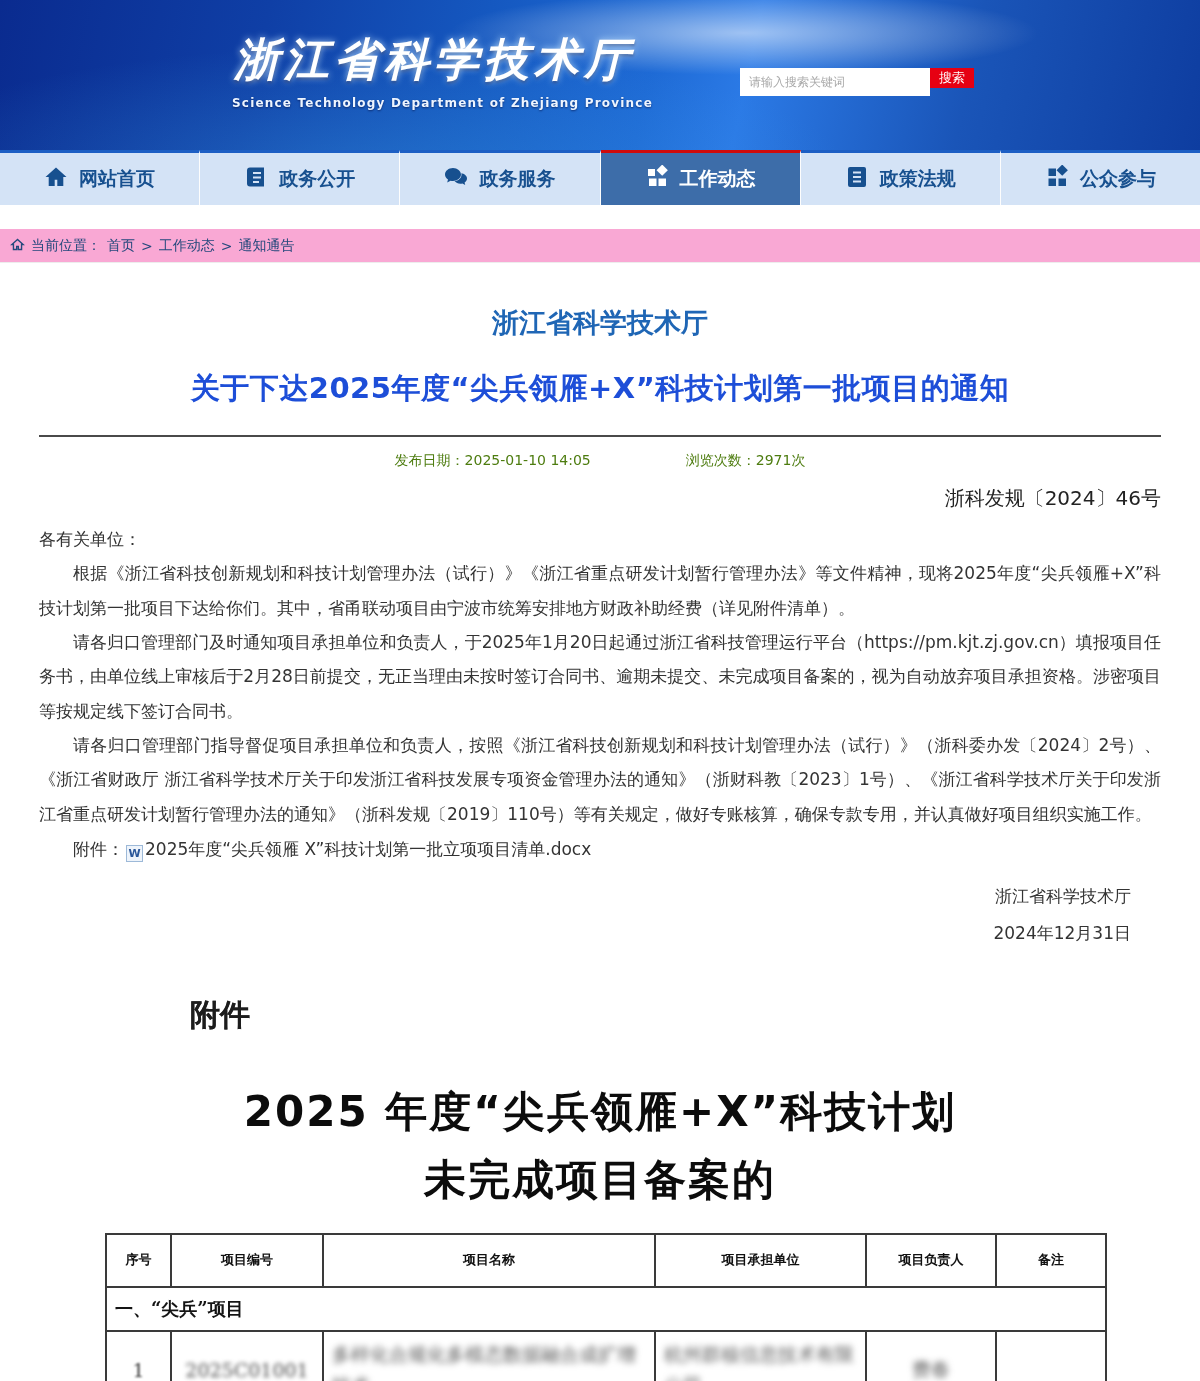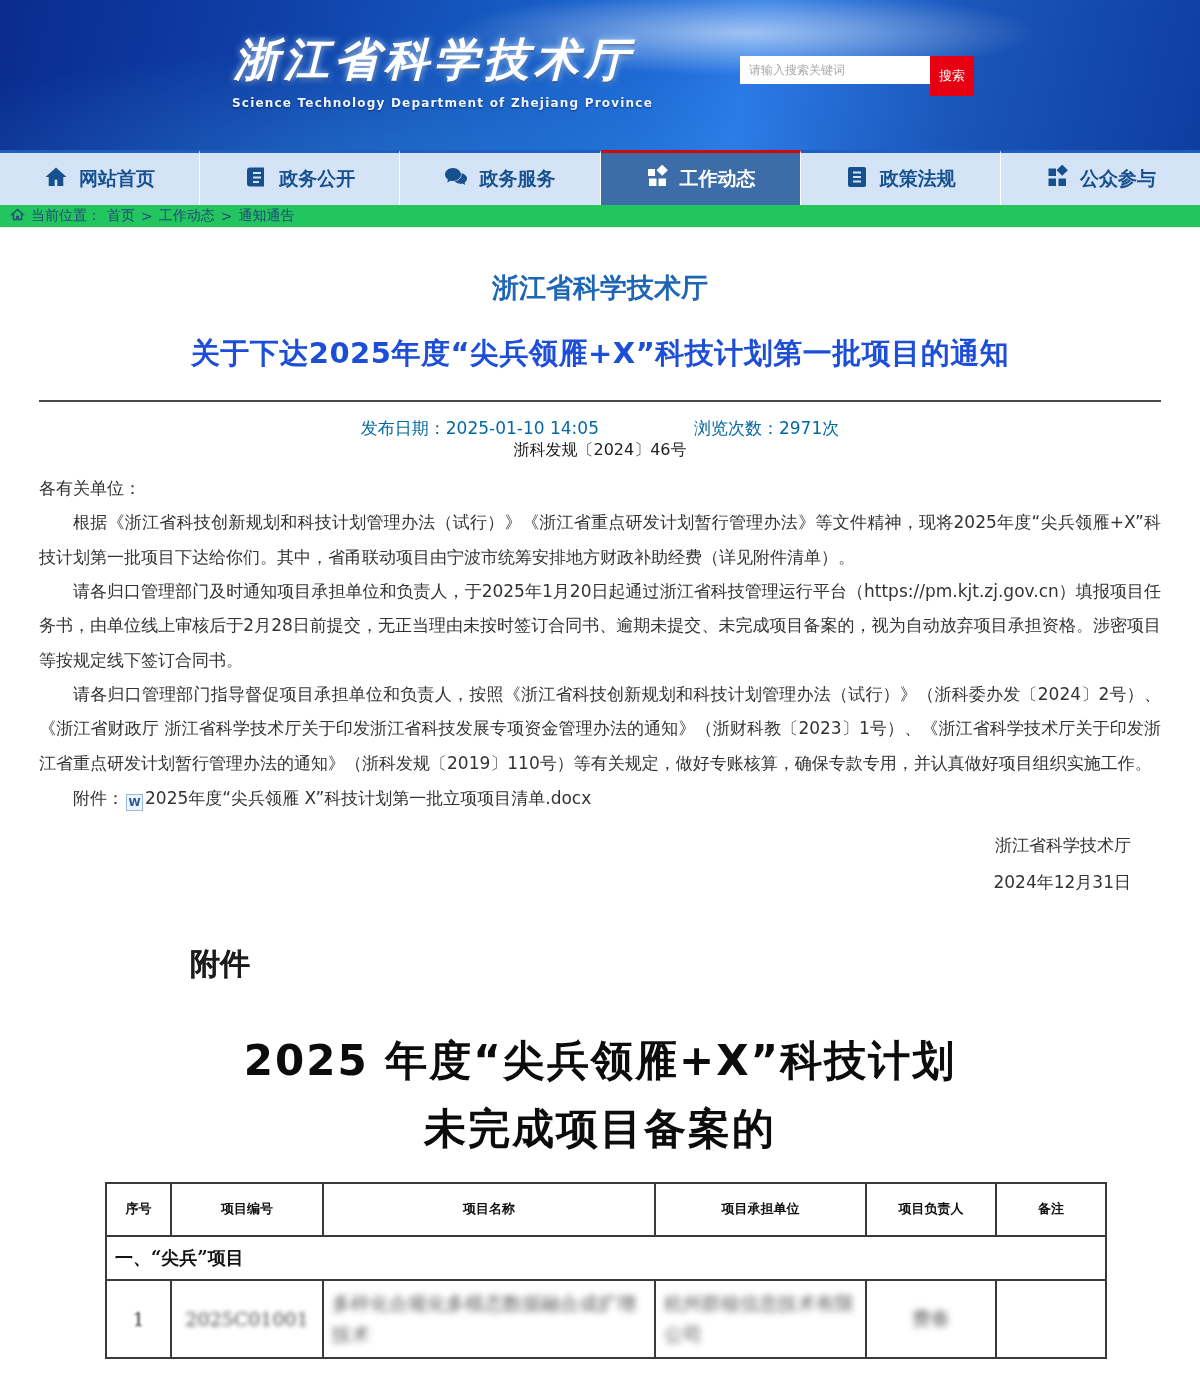--- a/index.html
+++ b/index.html
@@ -12,46 +12,46 @@
   .banner { position:relative; height:150px;
     background:linear-gradient(102deg,#0a2b8f 0%,#0f3fa6 22%,#1558c0 40%,#1e6ad5 54%,#2b7ae6 62%,#1a55b8 80%,#0e3da0 100%); }
   .banner::before { content:""; position:absolute; inset:0;
     background:radial-gradient(ellipse 420px 60px at 62% 22%, rgba(255,255,255,.55), rgba(255,255,255,0) 70%),
                radial-gradient(ellipse 700px 180px at 30% 115%, rgba(60,160,230,.35), rgba(0,0,0,0) 70%); }
   .logo { position:absolute; left:215px; top:30px; text-align:center; color:#fff; }
   .logo-cn { font-size:45px; font-weight:bold; font-style:italic; letter-spacing:5px;
     text-shadow:0 0 7px rgba(190,225,255,.95), 0 2px 3px rgba(0,10,60,.55); }
   .logo-en { font-size:12px; margin-top:6px; letter-spacing:1.2px; color:#eef5ff;
     text-shadow:0 1px 2px rgba(0,10,60,.6); font-weight:bold;margin-left:17px; }
-  .search { position:absolute; left:740px; top:56px; display:flex; z-index:2; }
+  .search { position:absolute; left:740px; top:68px; display:flex; z-index:2; }
   .search input { width:190px; height:28px; border:none; outline:none; padding:0 9px; font-size:12px; color:#333;
     font-family:"DejaVu Sans",sans-serif; }
   .search input::placeholder { color:#a9a9a9; }
-  .search button { width:44px; height:40px; background:#e60012; color:#fff; border:none; font-size:13px; cursor:pointer;
+  .search button { width:44px; height:20px; background:#e60012; color:#fff; border:none; font-size:13px; cursor:pointer;
     font-family:"DejaVu Sans",sans-serif; }
   
   .nav { display:flex; height:55px; background:#84cc16; }
   .tab { flex:1; display:flex; align-items:center; justify-content:center; gap:11px;
     background:#d4e3f6; color:#17508f; font-weight:bold; font-size:19px;
     border-top:3px solid #1c5ec4; border-right:1px solid #fdfdfd; cursor:pointer; }
   .tab:last-child { border-right:none; }
   .tab.active { background:#3d6da9; color:#fff; border-top:3px solid #cf0a0a; }
   .tab svg { width:24px; height:24px; fill:currentColor; stroke:none; }
   
-  .crumbbar { height:23px; display:flex; align-items:center; gap:6px; padding-left:10px;
-    font-size:14px; color:#24487c; background:#22c55e; border-bottom:1px solid #ededed; }
+  .crumbbar { height:34px; display:flex; align-items:center; gap:6px; padding-left:10px;
+    font-size:14px; color:#24487c; background:#f9a8d4; border-bottom:1px solid #ededed;margin-top:24px; }
   .crumbbar svg { width:15px; height:15px; }
   .crumb-link { cursor:pointer; }
   
   .article { width:1122px; margin:0 auto; }
   .t1 { text-align:center; color:#1f66b5; font-size:27px; font-weight:bold; padding-top:42px; }
   .t2 { text-align:center; color:#1d4ed8; font-size:29px; font-weight:bold; margin-top:28px; letter-spacing:.5px; }
   .rule { border-bottom:2px solid #4a4a4a; margin-top:26px; }
-  .meta { display:flex; justify-content:center; gap:95px; font-size:17px; color:#0369a1; margin-top:15px; }
-  .docnum { text-align:center; font-size:16px; color:#222; }
+  .meta { display:flex; justify-content:center; gap:95px; font-size:14px; color:#4d7c0f; margin-top:15px; }
+  .docnum { text-align:right; font-size:20px; color:#222; margin-top:15px; }
   .bodytext { font-size:17px; color:#333; line-height:2.02; margin-top:10px; }
   .para { text-indent:2em; text-align:justify; }
   .attach-line { margin-top:1px; padding-left:2em; }
   .word-icon { display:inline-block; width:17px; height:17px; background:#eef4fb; border:1px solid #9db9d8;
     color:#2b579a; font-size:11px; font-weight:bold; text-align:center; line-height:16px; vertical-align:-2px; margin:0 2px; }
   .sig { text-align:right; font-size:17px; color:#333; margin-top:12px; line-height:2.15; padding-right:30px; }
   
   .scan { margin-top:44px; color:#141414; font-family:"DejaVu Serif","Liberation Serif",serif; }
   .scan-heading { margin-left:190px; font-size:30px; font-weight:bold; color:#1c1c1c;
     font-family:"DejaVu Sans",sans-serif; text-shadow:0 0 .6px #333; }

